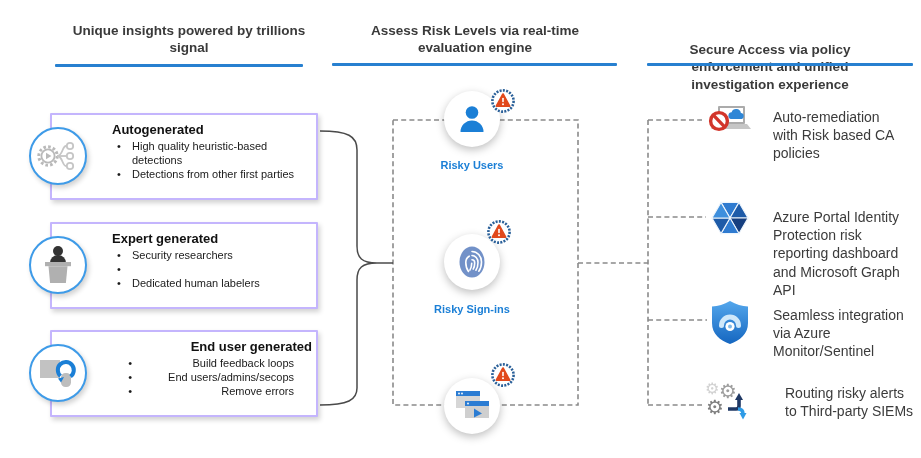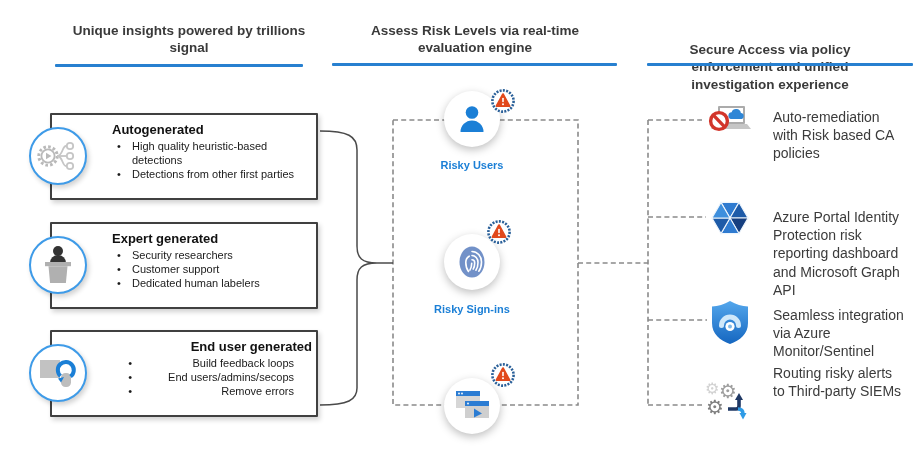--- a/index.html
+++ b/index.html
@@ -8,21 +8,21 @@
     font-family:"Liberation Sans",sans-serif;color:#1a1a1a;
   }
   
   .col-header{position:absolute;text-align:center;font-size:13.5px;font-weight:600;
     color:#3a3a3a;line-height:1.28;}
   .underline{position:absolute;height:3px;background:#2780d0;border-radius:1px;}
   
   #overlay{position:absolute;left:0;top:0;z-index:1;}
   
   .ibox{position:absolute;left:50px;width:268px;height:87px;background:#fff;
-    border:2px solid #404040;border-radius:1px;box-shadow:2px 3px 5px rgba(0,0,0,.18);
+    border:2px solid #c4b5fd;border-radius:1px;box-shadow:2px 3px 5px rgba(0,0,0,.18);
     z-index:2;box-sizing:border-box;}
   .ibox-inner{padding:7px 4px 0 60px;}
   .ibox-title{font-size:13px;font-weight:700;color:#111;line-height:1.2;margin-bottom:2px;}
   .bullet{display:flex;font-size:11px;line-height:1.27;color:#1a1a1a;}
   .bullet .dot{flex:none;width:15px;padding-left:5px;}
   .bullet .btxt{width:162px;}
   .icircle{position:absolute;left:29px;width:58px;height:58px;border-radius:50%;
     background:#fff;border:2px solid #3e9be8;box-shadow:2px 3px 5px rgba(0,0,0,.18);
     z-index:3;display:flex;align-items:center;justify-content:center;box-sizing:border-box;}
   
@@ -98,21 +98,20 @@
 
   <div class="ibox" style="top:222px;">
     <div class="ibox-inner">
       <div class="ibox-title">Expert generated</div>
       <div class="bullet">
           <span class="dot">•</span>
           <span class="btxt">Security researchers</span>
         </div>
       <div class="bullet">
           <span class="dot">•</span>
-          <span class="btxt">Customer support</span>
         </div>
       <div class="bullet">
           <span class="dot">•</span>
           <span class="btxt">Dedicated human labelers</span>
         </div>
     </div>
   </div>
   <div class="icircle" style="top:236px;">
     <svg width="40" height="42" viewBox="0 0 40 42">
       <circle cx="20" cy="7" r="5" fill="#333"></circle>
@@ -243,15 +242,15 @@
 
   <svg class="sec-icon" style="left:704px;top:376px;" width="52" height="48" viewBox="0 0 52 48">
     <text x="1" y="18" font-size="16" fill="#d2d2d2" font-family="DejaVu Sans">⚙</text>
     <text x="15" y="22" font-size="20" fill="#9e9e9e" font-family="DejaVu Sans">⚙</text>
     <text x="2" y="38" font-size="20" fill="#7f7f7f" font-family="DejaVu Sans">⚙</text>
     <path d="M24 33 h8 q3 0 3 -3 v-7" stroke="#1f3864" stroke-width="3.6" fill="none"></path>
     <path d="M31 24 l4 -7 4 7 Z" fill="#1f3864"></path>
     <path d="M34 33 q5 0 5 5" stroke="#2e9be6" stroke-width="3.6" fill="none"></path>
     <path d="M35.5 37 h7 l-3.5 6.5 Z" fill="#2e9be6"></path>
   </svg>
-  <div class="sec-text" style="top:364px;width:130px;">Routing risky alerts to Third-party SIEMs</div>
+  <div class="sec-text" style="top:384px;width:130px;margin-left:12px;">Routing risky alerts to Third-party SIEMs</div>
 
 </div>
 
 </body></html>

